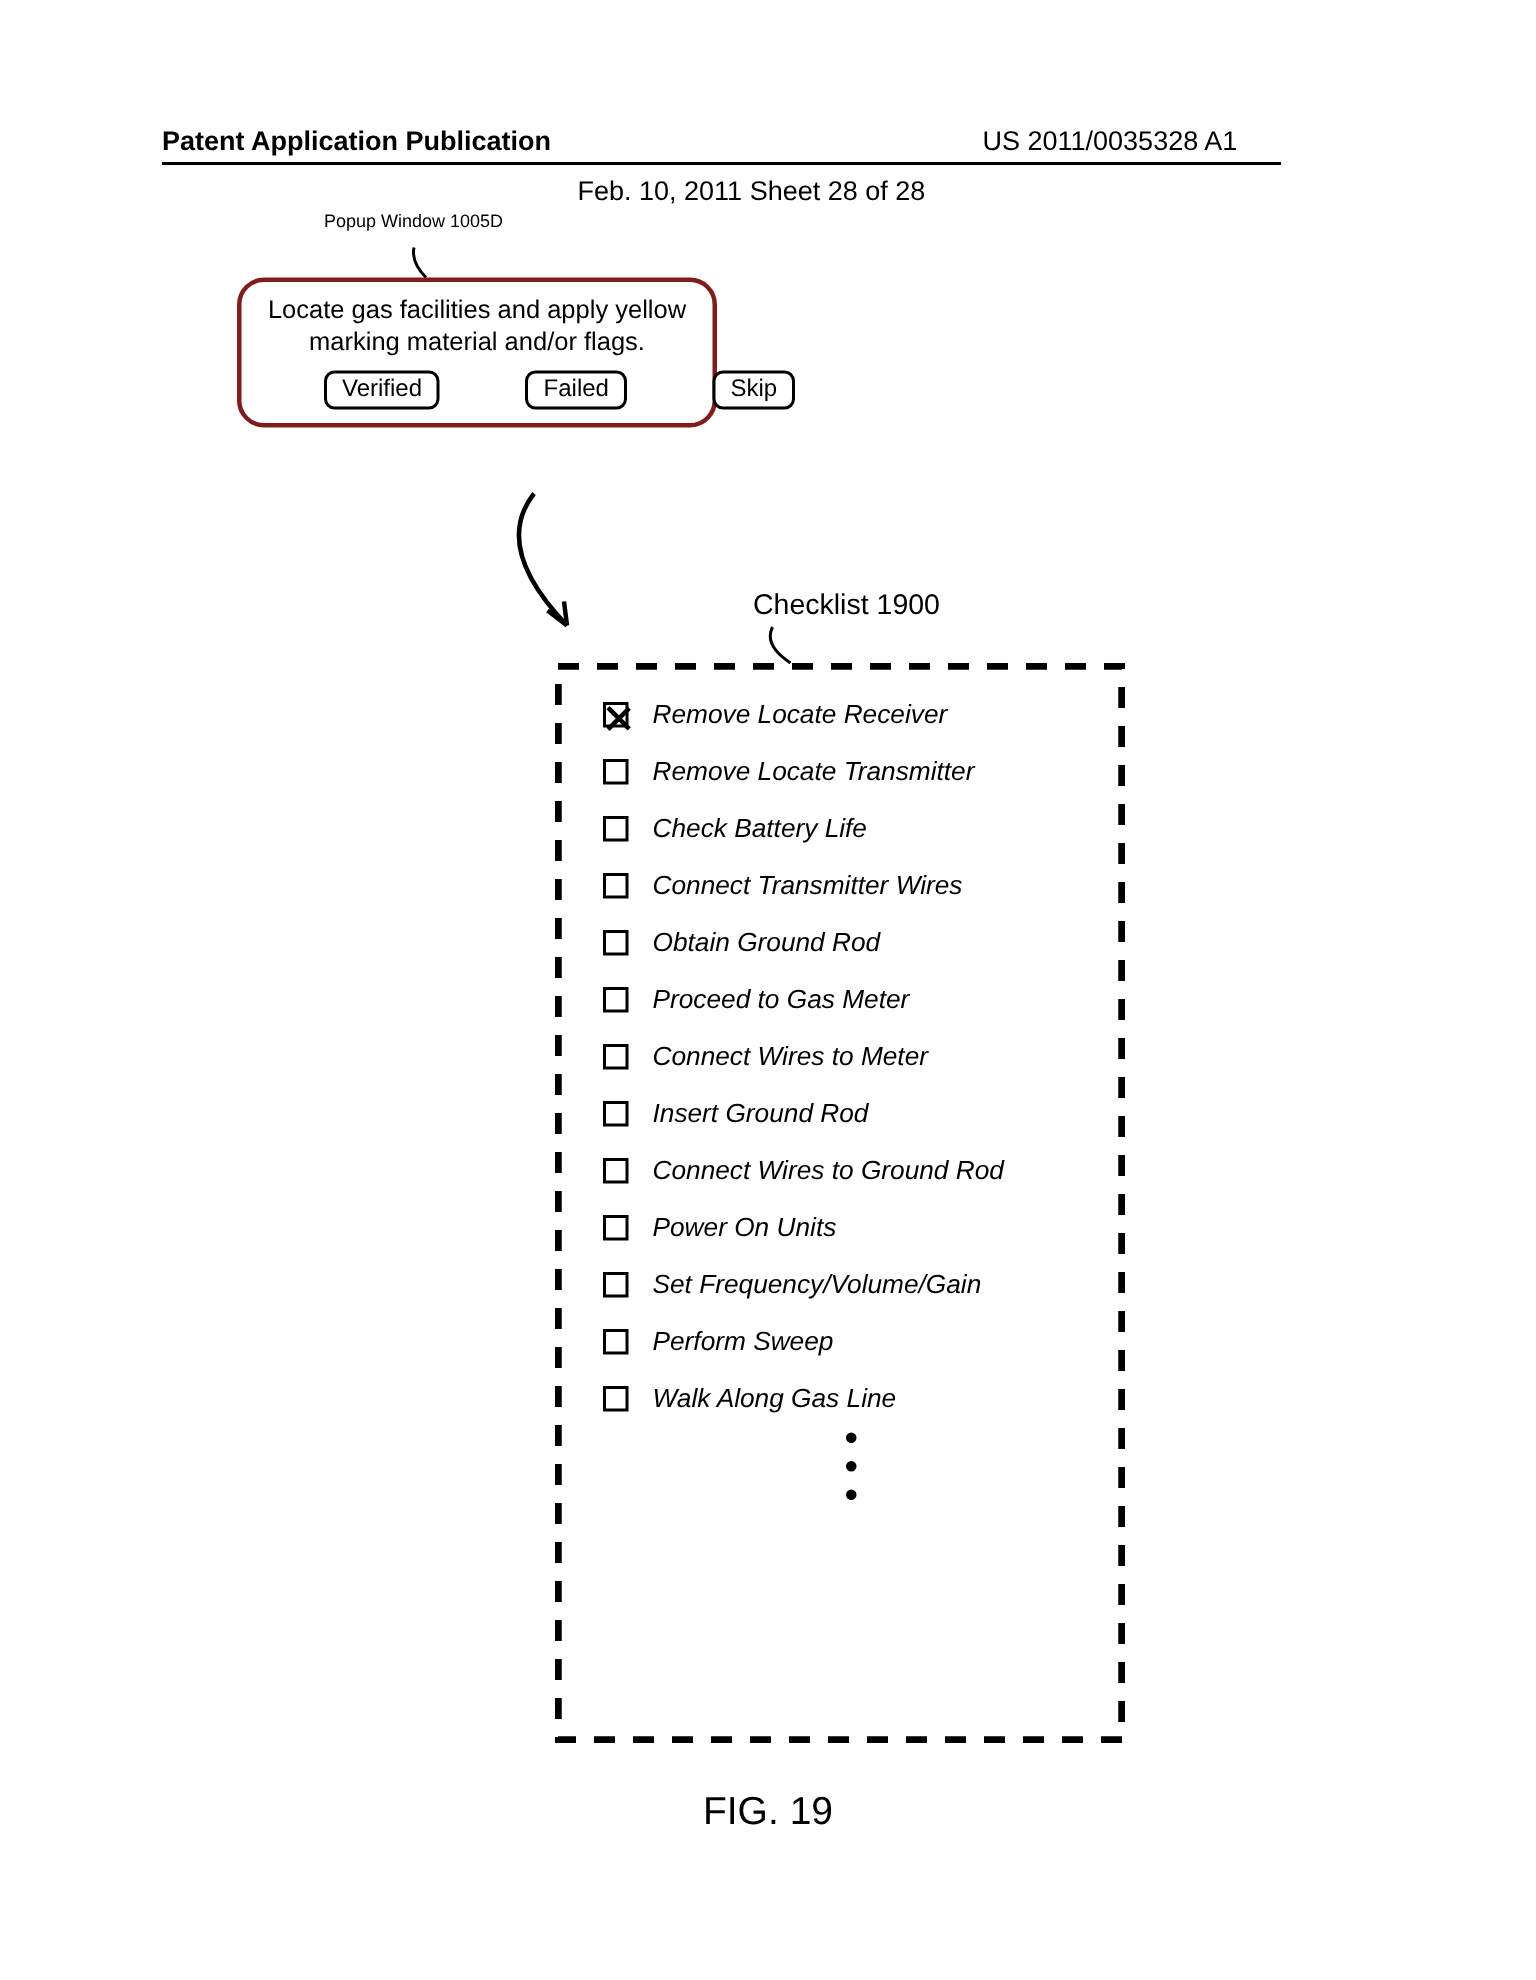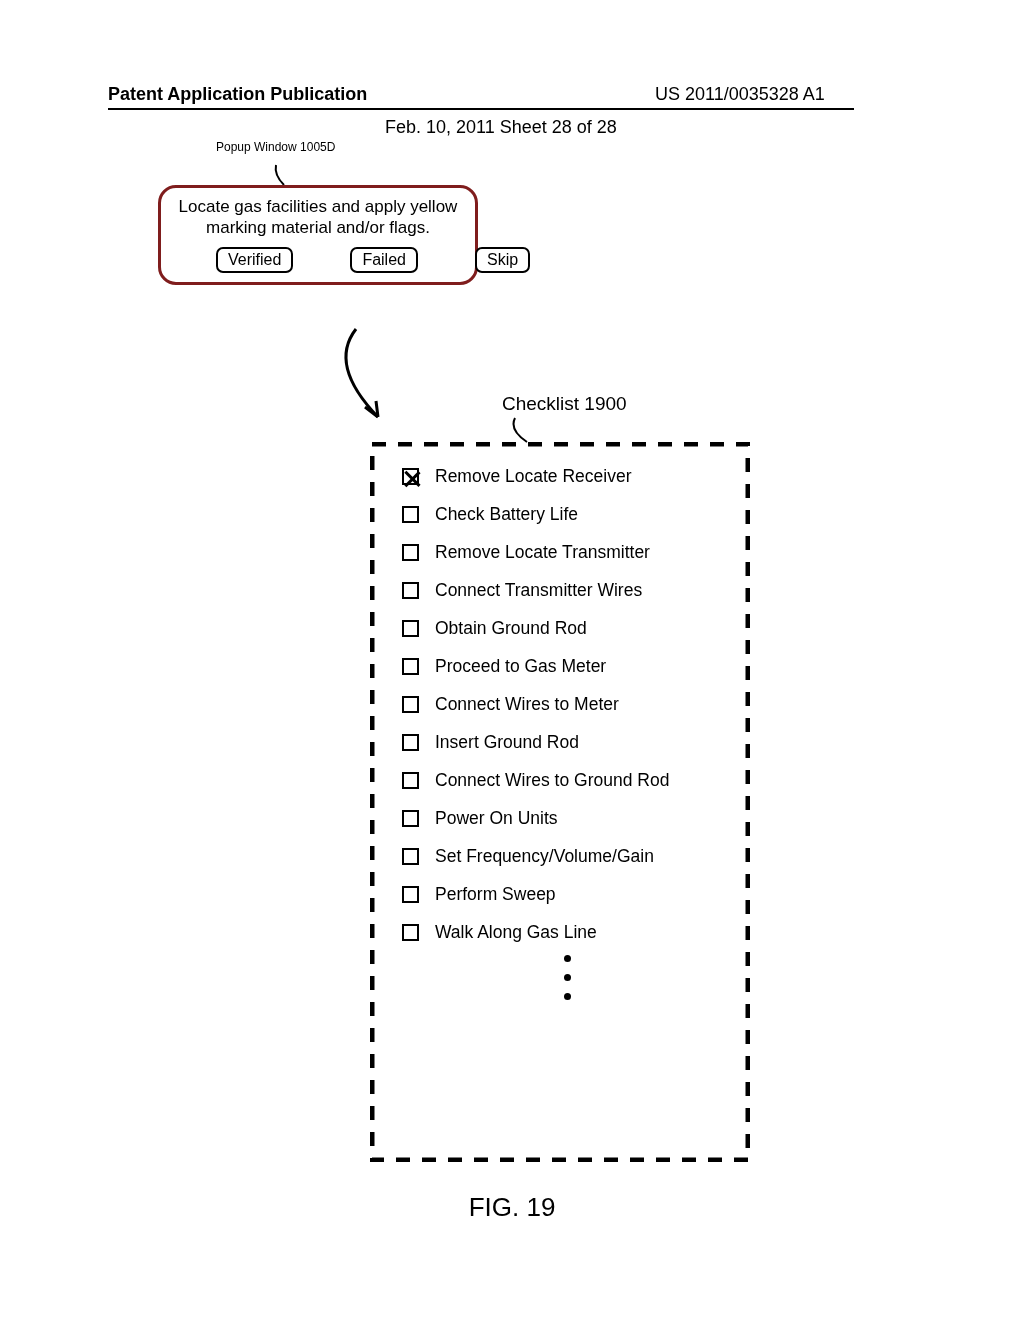--- a/index.html
+++ b/index.html
@@ -38,21 +38,21 @@
     .checklist-leader { position: absolute; left: 505px; top: 414px; width: 30px; height: 30px; }
 
     
     .checklist-box {
       position: absolute; left: 370px; top: 442px; width: 380px; height: 720px;
       border: none;
     }
     .dash-border {
       position: absolute; inset: 0; pointer-events: none;
     }
-    .checklist-inner { position: relative; padding: 24px 18px 10px 32px; }
+    .checklist-inner { position: relative; padding: 24px 18px 10px 32px; font-style: italic; }
     .check-row { display: flex; align-items: center; gap: 16px; margin-bottom: 17px; font-size: 17.5px; }
     .check-row .box {
       width: 17px; height: 17px; border: 2.2px solid #000; display: inline-block; position: relative; flex-shrink: 0;
     }
     .box.checked::before, .box.checked::after {
       content: ""; position: absolute; background: #000; width: 2.5px; height: 20px; top: -1.5px; left: 7px;
     }
     .box.checked::before { transform: rotate(45deg); }
     .box.checked::after  { transform: rotate(-45deg); }
 
@@ -100,25 +100,25 @@
     <svg class="dash-border" width="380" height="720">
       <rect x="2" y="2" width="376" height="716" fill="none" stroke="#000" stroke-width="5" stroke-dasharray="14,12"></rect>
     </svg>
     <div class="checklist-inner" id="checklist-rows">
         <div class="check-row">
           <span class="box checked"></span>
           <span>Remove Locate Receiver</span>
         </div>
         <div class="check-row">
           <span class="box"></span>
-          <span>Check Battery Life</span>
+          <span>Remove Locate Transmitter</span>
         </div>
         <div class="check-row">
           <span class="box"></span>
-          <span>Remove Locate Transmitter</span>
+          <span>Check Battery Life</span>
         </div>
         <div class="check-row">
           <span class="box"></span>
           <span>Connect Transmitter Wires</span>
         </div>
         <div class="check-row">
           <span class="box"></span>
           <span>Obtain Ground Rod</span>
         </div>
         <div class="check-row">

